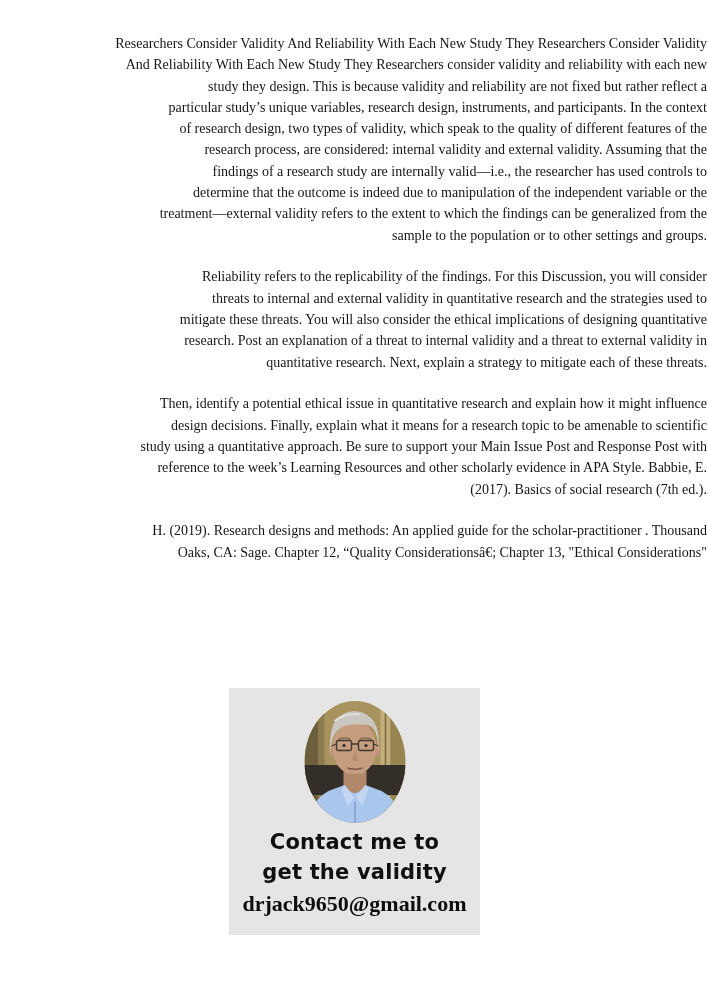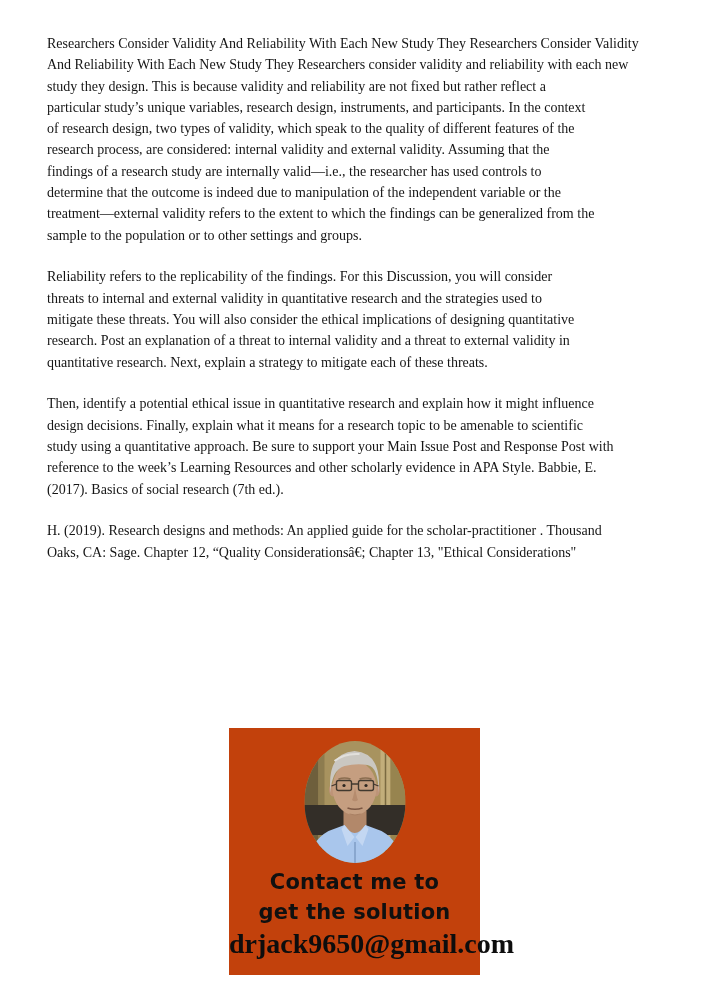--- a/index.html
+++ b/index.html
@@ -13,32 +13,33 @@
     font-family: "Liberation Serif", serif;
   }
   .doc {
     position: absolute;
     left: 47px;
     top: 33px;
     width: 660px;
     font-size: 14px;
     line-height: 21.3px;
     color: #151515;
+    text-align: right;
   }
   .doc p {
     margin: 0 0 20.5px 0;
     white-space: pre;
   }
   .contact-card {
     position: absolute;
     left: 229px;
-    top: 728px;
+    top: 688px;
     width: 251px;
     height: 247px;
-    background: #c2410c;
+    background: #e5e5e5;
   }
   .avatar {
     position: absolute;
     left: 50%;
     top: 13px;
     transform: translateX(-50%);
     width: 101px;
     height: 122px;
   }
   .card-heading {
@@ -55,21 +56,21 @@
     letter-spacing: 0.2px;
   }
   .card-email {
     position: absolute;
     top: 202px;
     left: 0;
     right: 0;
     text-align: center;
     font-family: "Liberation Serif", serif;
     font-weight: bold;
-    font-size: 28px;
+    font-size: 22px;
     line-height: 28px;
     color: #0d0d0d;
   }
 </style>
 </head>
 <body>
 
 <div class="doc">
   <p>Researchers Consider Validity And Reliability With Each New Study They Researchers Consider Validity
 And Reliability With Each New Study They Researchers consider validity and reliability with each new
@@ -131,16 +132,16 @@
         <line x1="32" y1="43" x2="27" y2="45" stroke="#41392f" stroke-width="1.2"></line>
         <line x1="69" y1="43" x2="74" y2="45" stroke="#41392f" stroke-width="1.2"></line>
         <path d="M50.5,46 Q49,56 47.5,59 Q50.5,61.5 53.5,59 Q52,56 50.5,46" fill="#b68c6e"></path>
         <path d="M43,67 Q50.5,69.5 58,67" stroke="#7d5844" stroke-width="1.6" fill="none"></path>
         <path d="M45,73 Q50.5,75 56,73" stroke="#a97f63" stroke-width="1" fill="none"></path>
       </g>
     </svg>
   </div>
   <div class="card-heading">
     <div>Contact me to</div>
-    <div>get the solution</div>
+    <div>get the validity</div>
   </div>
   <div class="card-email">drjack9650@gmail.com</div>
 </div>
 
 </body></html>

